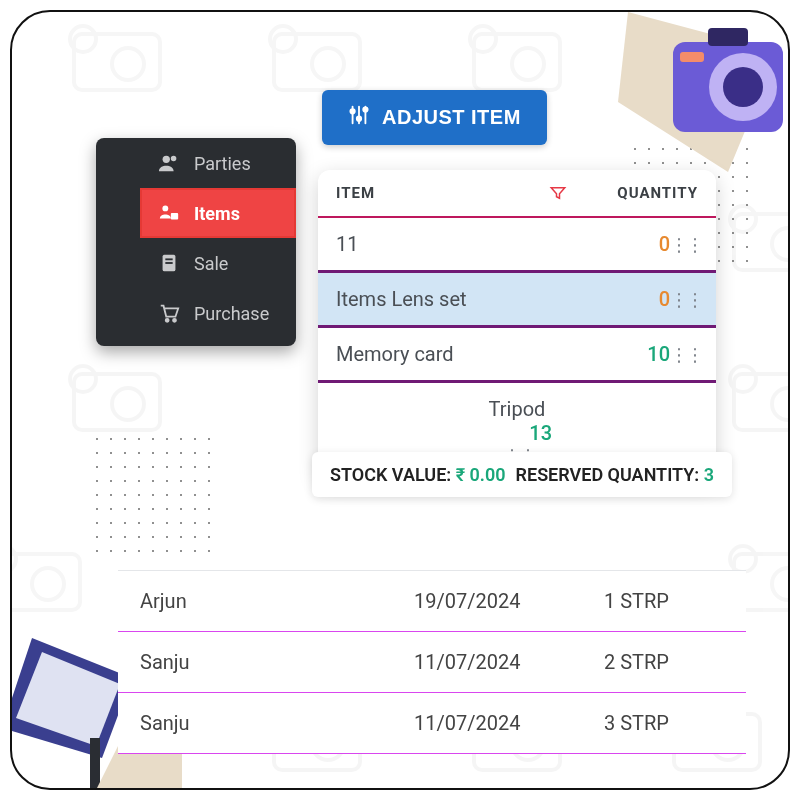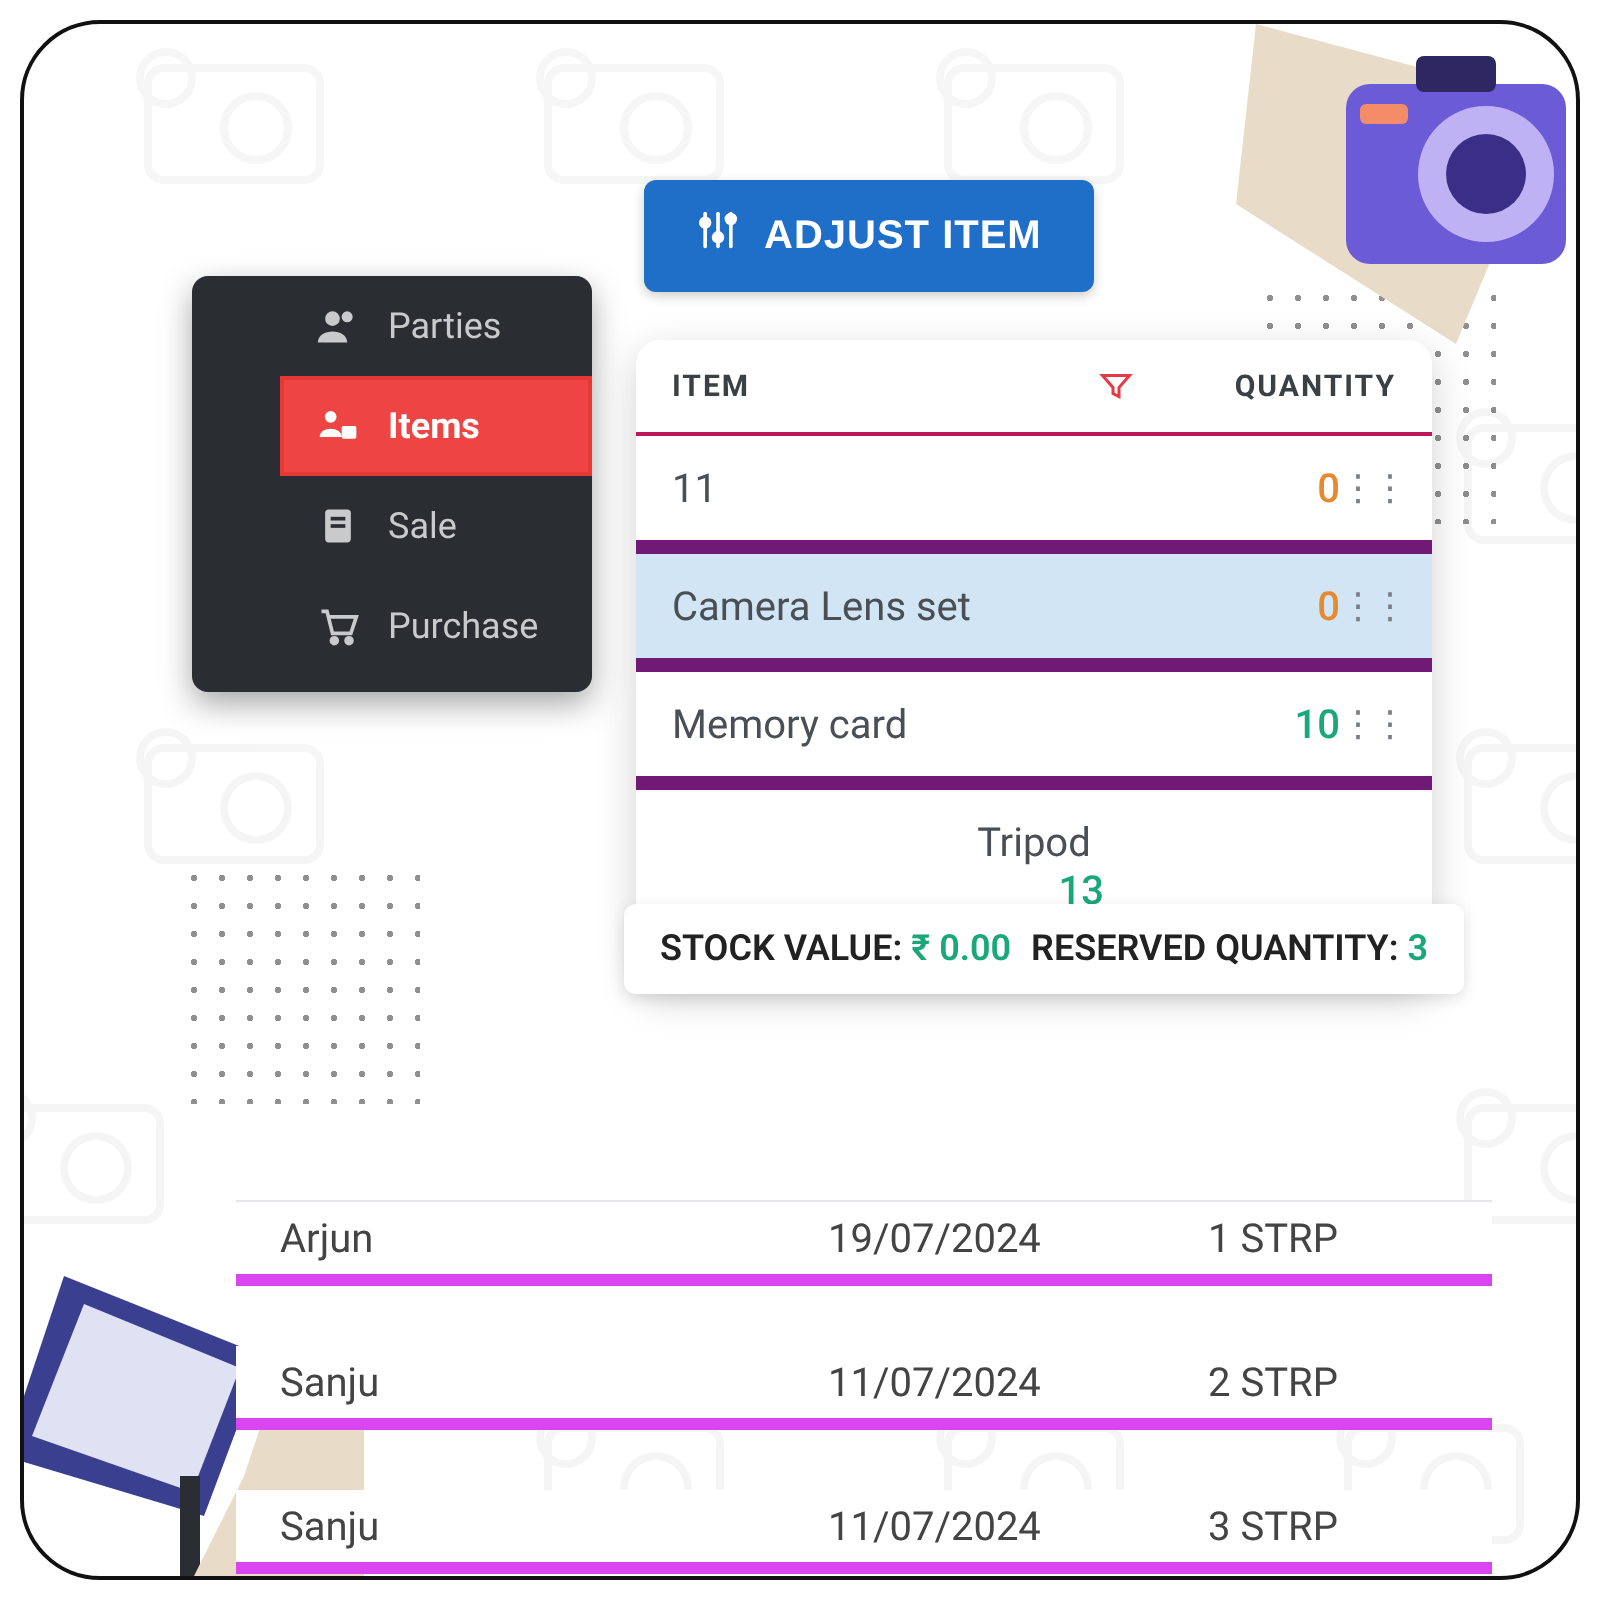--- a/index.html
+++ b/index.html
@@ -94,21 +94,21 @@
   }
   .items-header .col-item { flex: 1; }
   .items-header .col-filter { width: 40px; display:flex; justify-content:center; }
   .items-header .col-qty { width: 120px; text-align: right; }
   .filter-icon svg { width:18px; height:18px; stroke:#e63946; fill:none; stroke-width:2; }
   .item-row {
     display: flex; align-items: center;
     padding: 14px 18px;
     font-size: 20px;
     color: #4a4f55;
-    border-bottom: 7px solid #701a75;
+    border-bottom: 3px solid #701a75;
     cursor: pointer;
   }
   .item-row:last-child { border-bottom:none;flex-direction:column; }
   .item-row.selected { background: #d2e5f5; }
   .item-row .name { flex:1; }
   .item-row .qty { width: 70px; text-align:right; font-weight:500; }
   .item-row .qty.zero { color: #e7892f; }
   .item-row .qty.pos { color: #1aa77a; }
   .item-row .grip { width:28px; text-align:center; color:#7a7f87; font-size:14px; letter-spacing:2px; }
   .item-row .grip::before { content: "⋮⋮"; font-size: 18px; letter-spacing: -2px; }
@@ -129,24 +129,23 @@
 
   
   .txn-table {
     position: absolute;
     top: 558px; left: 106px; right: 42px;
     font-size: 20px;
     color: #444;
   }
   .txn-row {
     display:flex; align-items:center;
-    padding: 6px 22px;
-    border-bottom: 6px solid #d946ef;
+    padding: 18px 22px;
+    border-bottom: 1px solid #d946ef;
     background:#fff;
-    margin-top:30px;
   }
   .txn-row:first-child { border-top: 1px solid #e4e6e9; }
   .txn-row .c1 { flex:1; }
   .txn-row .c2 { width: 190px; }
   .txn-row .c3 { width: 120px; }
 </style>
 </head>
 <body>
 
 <div class="card">
@@ -251,21 +250,21 @@
       </span>
       <span class="col-qty">QUANTITY</span>
     </div>
     <div id="items-rows">
         <div class="item-row">
           <span class="name">11</span>
           <span class="qty zero">0</span>
           <span class="grip"></span>
         </div>
         <div class="item-row selected">
-          <span class="name">Camera Lens set</span>
+          <span class="name">Items Lens set</span>
           <span class="qty zero">0</span>
           <span class="grip"></span>
         </div>
         <div class="item-row">
           <span class="name">Memory card</span>
           <span class="qty pos">10</span>
           <span class="grip"></span>
         </div>
         <div class="item-row">
           <span class="name">Tripod</span>

